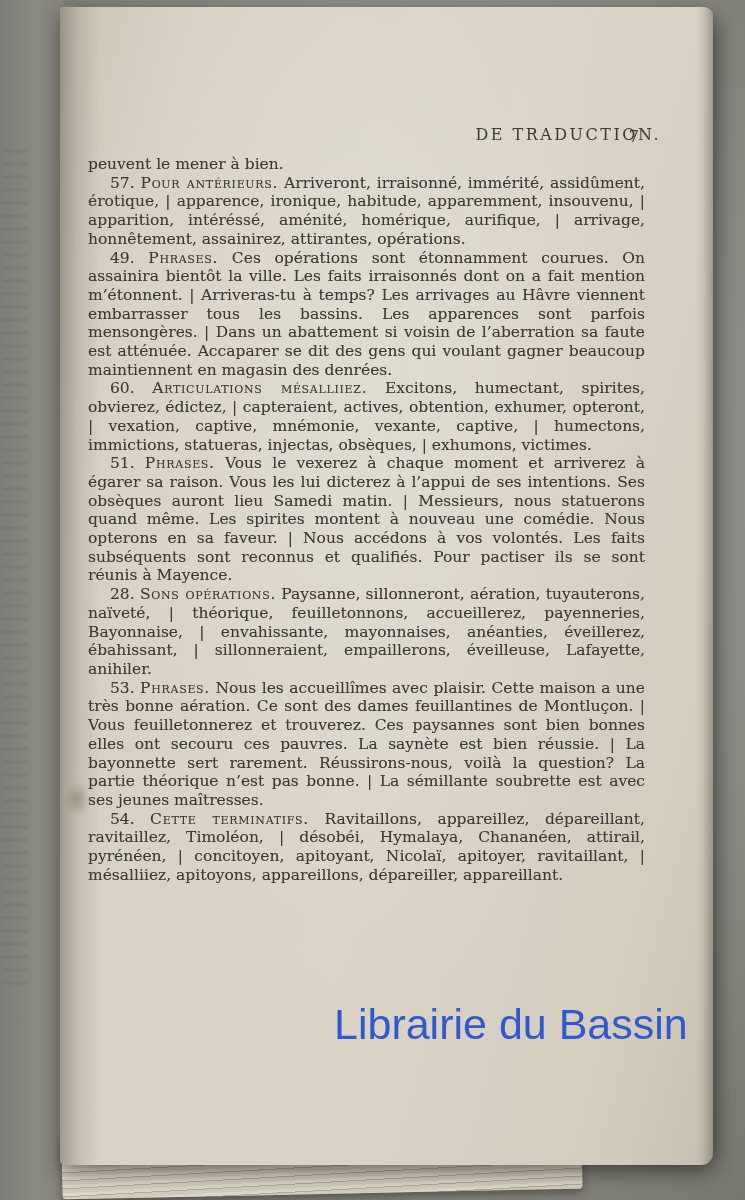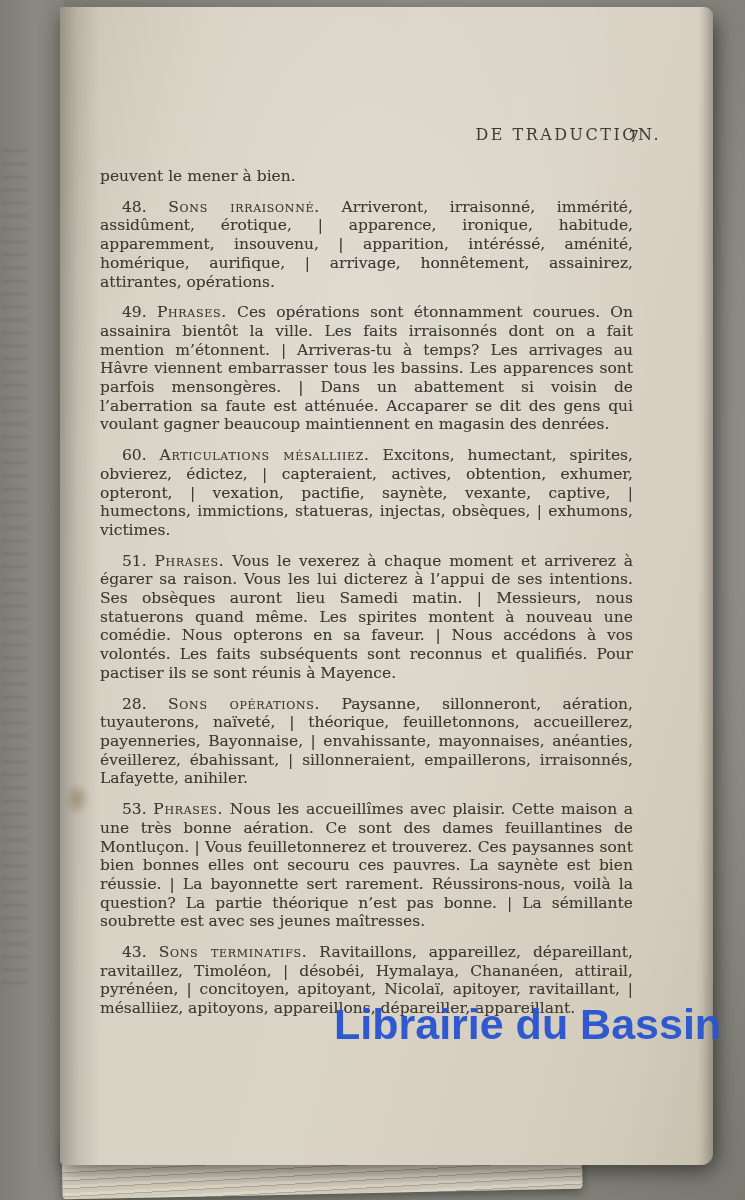--- a/index.html
+++ b/index.html
@@ -103,36 +103,36 @@
     position: absolute;
     left: 28px; top: 148px;
     width: 557px;
     font-size: 15.5px;
     line-height: 18.7px;
     text-align: justify;
     color: #3c3a33;
     text-shadow: 0 0 0.4px rgba(60,58,51,0.35);
   }
   .text-block p {
-    margin: 12px;
+    margin: 0;
     text-indent: 22px;
   }
   .text-block p.cont {
     text-indent: 0;
   }
   .sc {
     font-variant: small-caps;
     letter-spacing: 0.7px;
   }
   .watermark {
     position: absolute;
     left: 334px; top: 1000px;
     font-family: "Liberation Sans", sans-serif;
     font-size: 43px;
-    font-weight: 700;
+    font-weight: 400;
     white-space: nowrap;
     opacity: 0.96;
     text-align: center;
   }
 </style>
 </head>
 <body>
 
 <div class="photo">
 
@@ -146,44 +146,44 @@
 
     <div class="header">
       <span class="running-title">DE TRADUCTION.</span>
       <span class="page-number">7</span>
     </div>
 
     <div class="text-block">
       <p class="cont">peuvent le mener à bien.</p>
 
       <p class="para">
-        <span class="num">48.</span> <span class="sc">Sons irraisonné.</span> <span class="body-text">Arriveront, irraisonné, immérité, assidûment, érotique, | apparence, ironique, habitude, apparemment, insouvenu, | apparition, intéréssé, aménité, homérique, aurifique, | arrivage, honnêtement, assainirez, attirantes, opérations.</span>
+        <span class="num">57.</span> <span class="sc">Pour antérieurs.</span> <span class="body-text">Arriveront, irraisonné, immérité, assidûment, érotique, | apparence, ironique, habitude, apparemment, insouvenu, | apparition, intéréssé, aménité, homérique, aurifique, | arrivage, honnêtement, assainirez, attirantes, opérations.</span>
       </p>
 
       <p class="para">
         <span class="num">49.</span> <span class="sc">Phrases.</span> <span class="body-text">Ces opérations sont étonnamment courues. On assainira bientôt la ville. Les faits irraisonnés dont on a fait mention m’étonnent. | Arriveras-tu à temps? Les arrivages au Hâvre viennent embarrasser tous les bassins. Les apparences sont parfois mensongères. | Dans un abattement si voisin de l’aberration sa faute est atténuée. Accaparer se dit des gens qui voulant gagner beaucoup maintiennent en magasin des denrées.</span>
       </p>
 
       <p class="para">
-        <span class="num">60.</span> <span class="sc">Articulations mésalliiez.</span> <span class="body-text">Excitons, humectant, spirites, obvierez, édictez, | capteraient, actives, obtention, exhumer, opteront, | vexation, pactifie, saynète, vexante, captive, | humectons, immictions, statueras, injectas, obsèques, | exhumons, victimes.</span>
+        <span class="num">60.</span> <span class="sc">Articulations mésalliiez.</span> <span class="body-text">Excitons, humectant, spirites, obvierez, édictez, | capteraient, actives, obtention, exhumer, opteront, | vexation, captive, mnémonie, vexante, captive, | humectons, immictions, statueras, injectas, obsèques, | exhumons, victimes.</span>
       </p>
 
       <p class="para">
         <span class="num">51.</span> <span class="sc">Phrases.</span> <span class="body-text">Vous le vexerez à chaque moment et arriverez à égarer sa raison. Vous les lui dicterez à l’appui de ses intentions. Ses obsèques auront lieu Samedi matin. | Messieurs, nous statuerons quand même. Les spirites montent à nouveau une comédie. Nous opterons en sa faveur. | Nous accédons à vos volontés. Les faits subséquents sont reconnus et qualifiés. Pour pactiser ils se sont réunis à Mayence.</span>
       </p>
 
       <p class="para">
-        <span class="num">28.</span> <span class="sc">Sons opérations.</span> <span class="body-text">Paysanne, sillonneront, aération, tuyauterons, naïveté, | théorique, feuilletonnons, accueillerez, payenneries, Bayonnaise, | envahissante, mayonnaises, anéanties, éveillerez, ébahissant, | sillonneraient, empaillerons, irraisonnés, Lafayette, anihiler.</span>
+        <span class="num">28.</span> <span class="sc">Sons opérations.</span> <span class="body-text">Paysanne, sillonneront, aération, tuyauterons, naïveté, | théorique, feuilletonnons, accueillerez, payenneries, Bayonnaise, | envahissante, mayonnaises, anéanties, éveillerez, ébahissant, | sillonneraient, empaillerons, éveilleuse, Lafayette, anihiler.</span>
       </p>
 
       <p class="para">
         <span class="num">53.</span> <span class="sc">Phrases.</span> <span class="body-text">Nous les accueillîmes avec plaisir. Cette maison a une très bonne aération. Ce sont des dames feuillantines de Montluçon. | Vous feuilletonnerez et trouverez. Ces paysannes sont bien bonnes elles ont secouru ces pauvres. La saynète est bien réussie. | La bayonnette sert rarement. Réussirons-nous, voilà la question? La partie théorique n’est pas bonne. | La sémillante soubrette est avec ses jeunes maîtresses.</span>
       </p>
 
       <p class="para">
-        <span class="num">43.</span> <span class="sc">Sons terminatifs.</span> <span class="body-text">Ravitaillons, appareillez, dépareillant, ravitaillez, Timoléon, | désobéi, Hymalaya, Chananéen, attirail, pyrénéen, | concitoyen, apitoyant, Nicolaï, apitoyer, ravitaillant, | mésalliiez, apitoyons, appareillons, dépareiller, appareillant.</span>
+        <span class="num">54.</span> <span class="sc">Cette terminatifs.</span> <span class="body-text">Ravitaillons, appareillez, dépareillant, ravitaillez, Timoléon, | désobéi, Hymalaya, Chananéen, attirail, pyrénéen, | concitoyen, apitoyant, Nicolaï, apitoyer, ravitaillant, | mésalliiez, apitoyons, appareillons, dépareiller, appareillant.</span>
       </p>
     </div>
   </div>
 
   <div class="watermark" style="color: rgb(43, 85, 208);">Librairie du Bassin</div>
 
 </div>
 
 </body></html>

